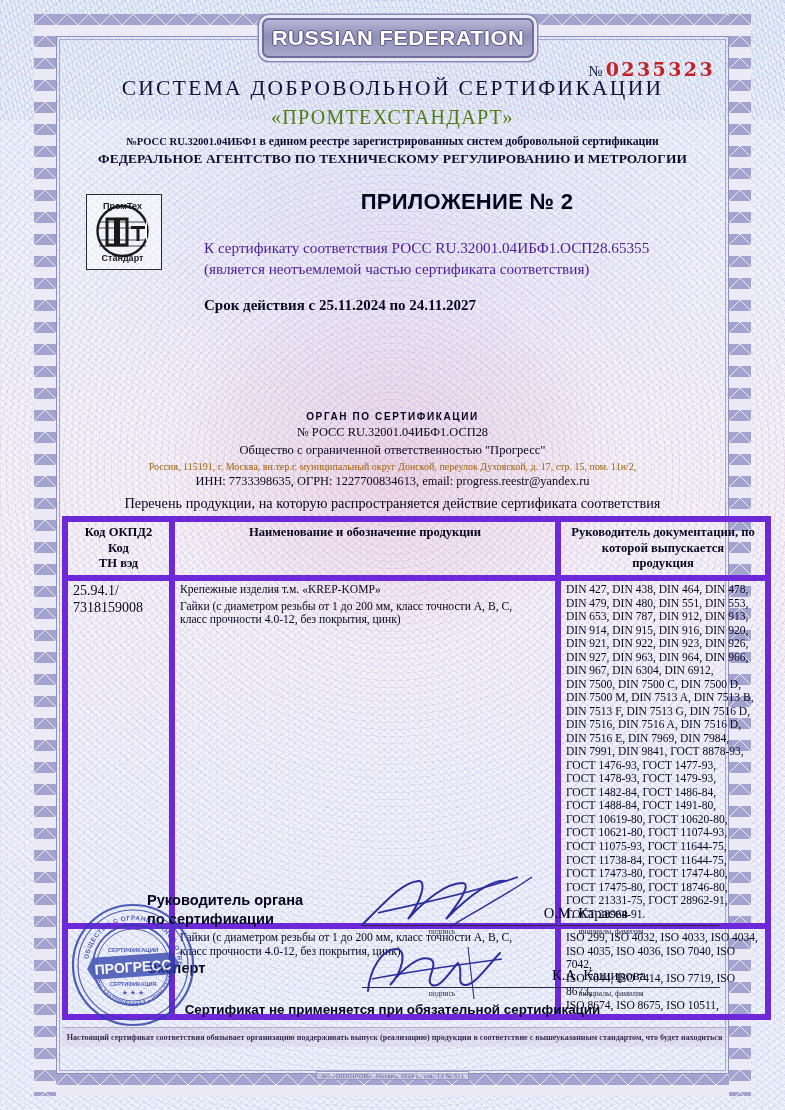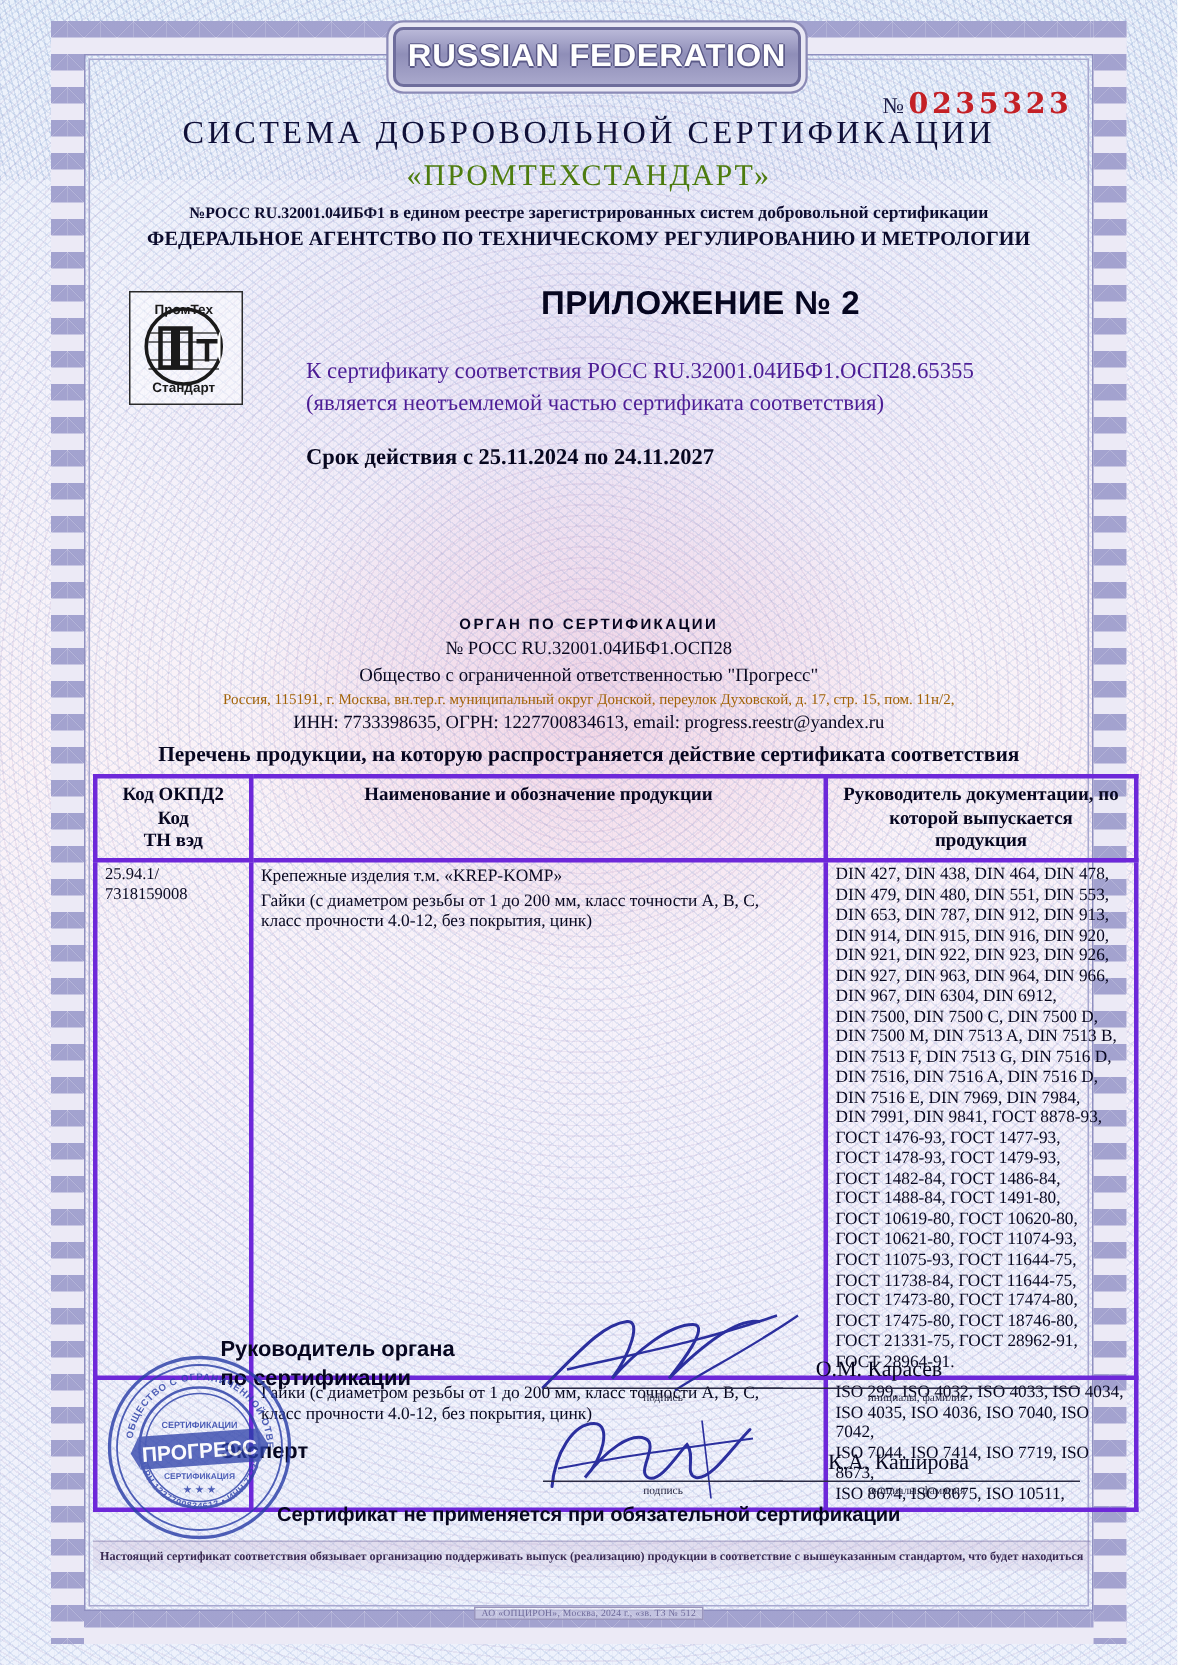--- a/index.html
+++ b/index.html
@@ -96,31 +96,31 @@
     font-family:"Liberation Sans", sans-serif;font-weight:bold;font-size:22px;color:#06061f;letter-spacing:.3px;}
   #cert-ref{position:absolute;left:142px;top:196px;width:520px;font-size:15.2px;color:#4c1d95;line-height:1.35;}
   #cert-ref .l2{display:block;}
   #validity{position:absolute;left:142px;top:255px;font-size:15px;font-weight:bold;color:#07071f;}
 
   #organ{margin-top:244px;font-size:10px;font-weight:bold;font-family:"Liberation Sans", sans-serif;letter-spacing:1.6px;color:#06061f;}
   #organ-no{margin-top:3px;font-size:12.4px;color:#07071f;}
   #org-name{margin-top:3px;font-size:12.6px;color:#07071f;}
   #org-addr{margin-top:3px;font-size:10px;color:#a16207;}
   #org-inn{margin-top:2px;font-size:12.4px;color:#07071f;}
-  #list-title{margin-top:6px;font-size:14.3px;font-weight:bold;color:#06061f;}
+  #list-title{margin-top:6px;font-size:14.3px;font-weight:normal;color:#06061f;}
 
   
   table{border-collapse:collapse;width:661px;margin-top:4px;table-layout:fixed;}
-  th,td{border:3px solid #6d28d9;vertical-align:top;background:transparent;}
+  th,td{border:6px solid #6d28d9;vertical-align:top;background:transparent;}
   th{font-size:12.6px;font-weight:bold;text-align:center;padding:3px 4px;color:#06061f;line-height:1.25;}
   td{font-size:11.6px;padding:2px 5px;color:#07071f;line-height:1.175;}
   .c1{width:93px;}
   .c2{width:372px;}
   .c3{width:196px;}
-  td.c1{font-size:11px;}
+  td.c1{font-size:14px;}
   td.std{font-size:11.5px;line-height:1.176;}
   .nowrap-line{display:block;}
 
   
   #sig{position:absolute;left:0;top:845px;width:661px;}
   .sig-row{position:relative;height:56px;}
   .sig-role{position:absolute;left:85px;top:4px;font-family:"Liberation Sans", sans-serif;
     font-weight:bold;font-size:14.6px;color:#06061f;line-height:1.32;}
   .sig-line{position:absolute;width:160px;border-bottom:1px solid #2a2a44;}
   .sig-cap{position:absolute;font-size:7.6px;color:#2a2a44;text-align:center;width:160px;}

